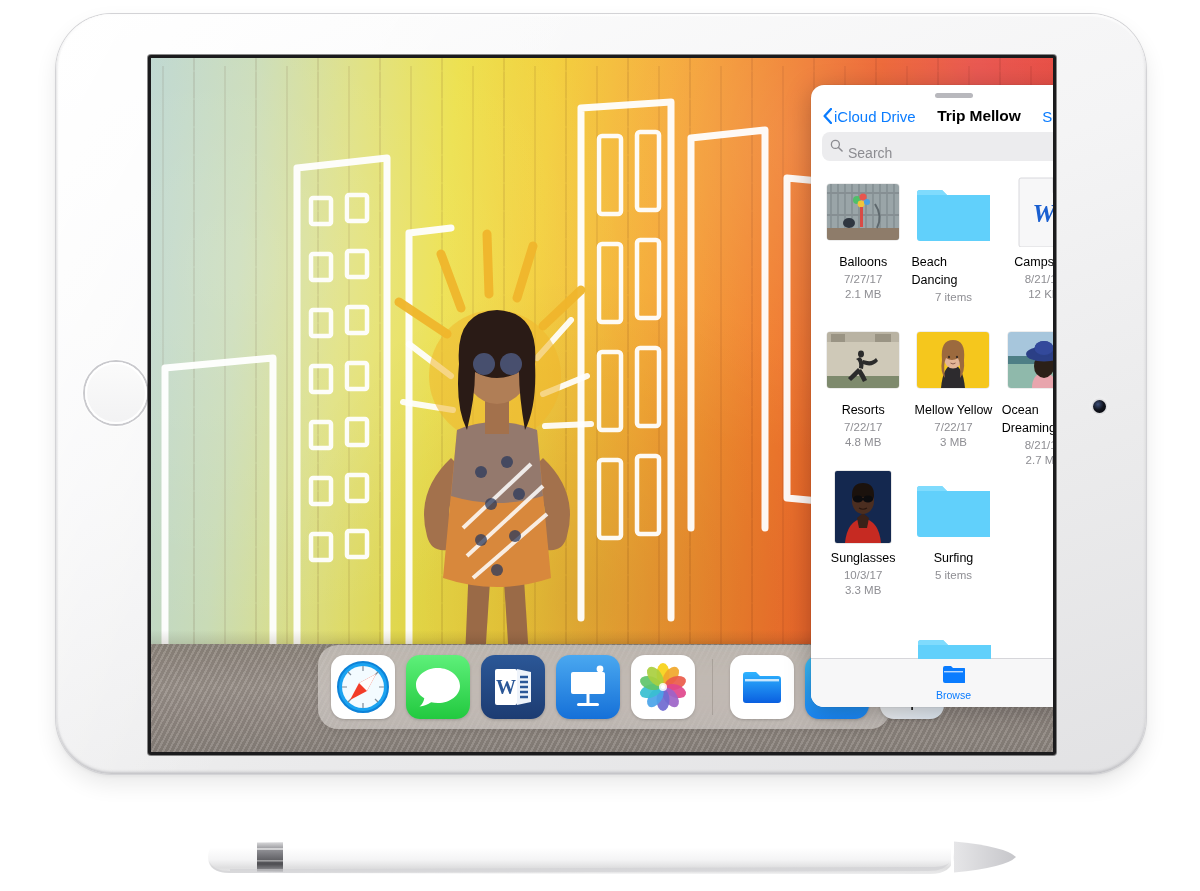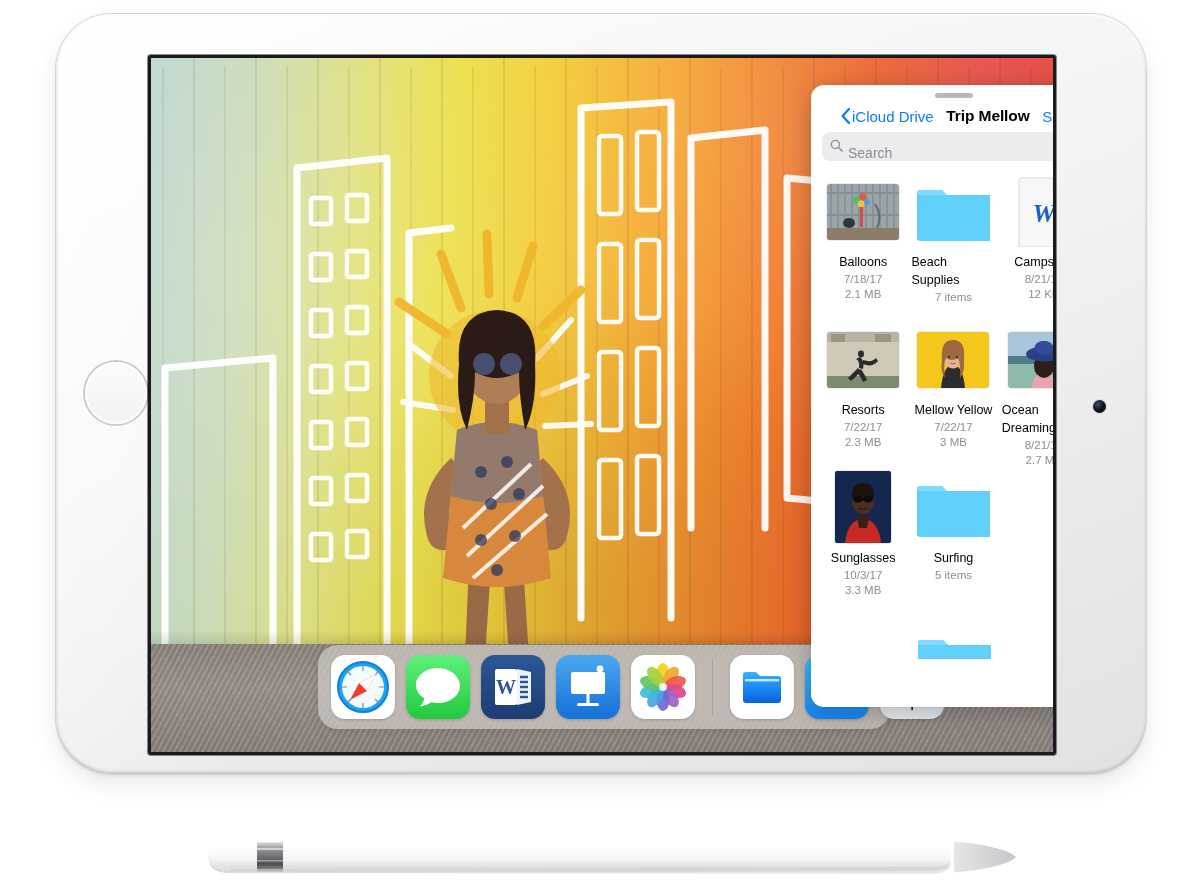--- a/index.html
+++ b/index.html
@@ -211,21 +211,20 @@
     background: #b8b8bd;
     margin: 8px auto 0;
     flex: none;
   }
   #panel-navbar {
     display: flex;
     align-items: center;
     justify-content: space-between;
     padding: 9px 12px 5px;
     flex: none;
-    margin-left: 18px;
   }
   #nav-back {
     display: flex; align-items: center;
     color: #0a7cff;
     font-size: 15px;
     white-space: nowrap;
     cursor: pointer;
   }
   #nav-back-chevron { margin-right: 2px; display: flex; }
   #nav-title {
@@ -640,32 +639,32 @@
                   <circle cx="36" cy="13" r="3.6" fill="#e8554e"></circle>
                   <circle cx="34" cy="20" r="3.4" fill="#f0c43c"></circle>
                   <circle cx="40" cy="18" r="3" fill="#4aa0e0"></circle>
                   <rect x="33" y="23" width="3" height="20" fill="#d94b45"></rect>
                   <ellipse cx="22" cy="39" rx="6" ry="5" fill="#2f3640"></ellipse>
                   <path d="M48 20 q8 12 2 24" fill="none" stroke="#5e686d" stroke-width="2"></path>
                 </svg>
               </div>
             </div>
             <div class="file-name">Balloons</div>
-            <div class="file-meta">7/18/17</div>
+            <div class="file-meta">7/27/17</div>
             <div class="file-meta">2.1 MB</div>
           </div>
 
           <div class="file-cell">
             <div class="thumb-box">
               <svg class="thumb-folder" viewBox="0 0 74 58">
                 <path d="M1 10a3 3 0 013-3h22l5 5h42a3 3 0 013 3v40a3 3 0 01-3 3H4a3 3 0 01-3-3z" fill="#61d0fb"></path>
                 <path d="M1 10a3 3 0 013-3h22l5 5H1z" fill="#7fdbfd"></path>
               </svg>
             </div>
-            <div class="file-name">Beach Supplies</div>
+            <div class="file-name">Beach Dancing</div>
             <div class="file-meta">7 items</div>
           </div>
 
           <div class="file-cell">
             <div class="thumb-box">
               <svg class="thumb-doc" viewBox="0 0 54 70">
                 <path d="M2 3a2 2 0 012-2h32l16 16v51a2 2 0 01-2 2H4a2 2 0 01-2-2z" fill="#f7f7f8" stroke="#d8d8dc" stroke-width="1"></path>
                 <path d="M36 1 L52 17 L38 17 a2 2 0 01-2-2z" fill="#e8e8ec" stroke="#d8d8dc" stroke-width="1"></path>
                 <text x="27" y="45" font-family="'Liberation Serif',serif" font-size="26" font-style="italic" font-weight="bold" fill="#1a5fd0" text-anchor="middle">W</text>
               </svg>
@@ -689,21 +688,21 @@
                     <path d="M33 25 q5 4 3 12 l-4 -1 q1 -7 -3 -9 Z"></path>
                     <path d="M36 28 q9 3 13 -2 l2 3 q-6 7 -15 3 Z"></path>
                     <path d="M31 36 q-6 6 -10 10 l3 3 q6 -5 10 -10 Z"></path>
                     <path d="M34 37 q4 6 6 11 l-4 2 q-3 -6 -6 -10 Z"></path>
                   </g>
                 </svg>
               </div>
             </div>
             <div class="file-name">Resorts</div>
             <div class="file-meta">7/22/17</div>
-            <div class="file-meta">2.3 MB</div>
+            <div class="file-meta">4.8 MB</div>
           </div>
 
           <div class="file-cell">
             <div class="thumb-box">
               <div class="thumb-photo">
                 <svg viewBox="0 0 72 56" width="72" height="56">
                   <rect width="72" height="56" fill="#f5c71d"></rect>
                   <path d="M24 56 q2 -22 12 -24 q10 2 12 24 Z" fill="#2d2b2e"></path>
                   <ellipse cx="36" cy="26" rx="9" ry="10.5" fill="#e3b596"></ellipse>
                   <path d="M25 28 q-2 -20 11 -20 q13 0 11 20 q1 12 -4 18 q1 -14 -2 -20 q-6 4 -12 0 q-3 6 -1 20 q-5 -6 -3 -18 Z" fill="#9c6a3e"></path>
@@ -776,20 +775,31 @@
           </div>
         </div>
 
         <div id="panel-peek-folder">
           <svg width="74" height="58" viewBox="0 0 74 58">
             <path d="M1 10a3 3 0 013-3h22l5 5h42a3 3 0 013 3v40a3 3 0 01-3 3H4a3 3 0 01-3-3z" fill="#61d0fb"></path>
             <path d="M1 10a3 3 0 013-3h22l5 5H1z" fill="#7fdbfd"></path>
           </svg>
         </div>
 
+        <div id="panel-tabbar">
+          <div id="tab-browse">
+            <span>
+              <svg width="23" height="19" viewBox="0 0 23 19">
+                <path d="M1 3a2 2 0 012-2h6l2 2h11a2 2 0 012 2v11a2 2 0 01-2 2H3a2 2 0 01-2-2z" fill="#0a7cff"></path>
+                <rect x="2" y="6" width="19" height="1.4" fill="#ffffff" opacity=".7"></rect>
+              </svg>
+            </span>
+            <span id="tab-browse-label">Browse</span>
+          </div>
+        </div>
       </div>
 
     </div>
   </div>
 </div>
 
 <svg id="pencil" viewBox="0 0 852 44">
   <defs>
     <linearGradient id="pencilBody" x1="0" y1="0" x2="0" y2="1">
       <stop offset="0%" stop-color="#ffffff"></stop>

